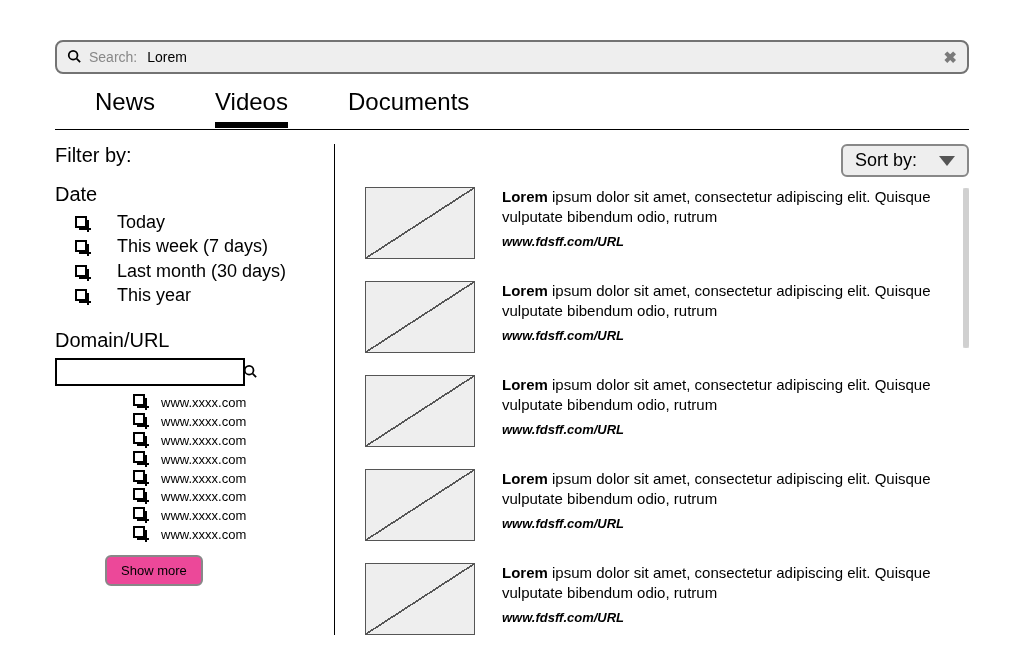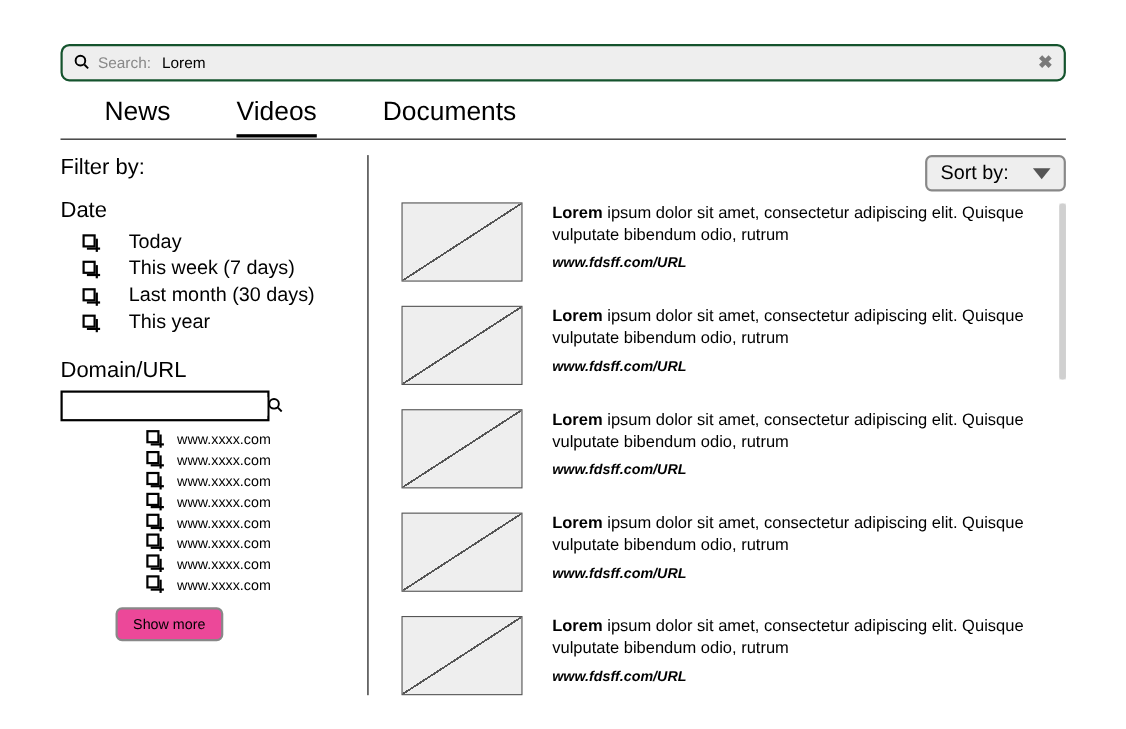--- a/index.html
+++ b/index.html
@@ -10,21 +10,21 @@
     font-size: 14px;
     color: #000;
     background: #fff;
     width: 1024px;
   }
   
   .searchbar {
     display: flex;
     align-items: center;
     gap: 8px;
-    border: 2px solid #14532d;
+    border: 2px solid #737373;
     border-radius: 8px;
     background: #eee;
     padding: 6px 10px;
     height: 34px;
   }
   .searchbar input {
     flex: 1;
     border: none;
     background: transparent;
     font-size: 14px;
@@ -43,21 +43,21 @@
     display: flex;
     gap: 60px;
     padding: 14px 40px 2px;
   }
   .tab {
     font-size: 24px;
     padding-bottom: 6px;
     cursor: pointer;
   }
   .tab.active {
-    border-bottom: 3px solid #000000;
+    border-bottom: 6px solid #000000;
   }
   .tabline {
     border-bottom: 1px solid #000;
     margin-top: -1px;
   }
   
   .content {
     display: flex;
     margin-top: 14px;
   }

